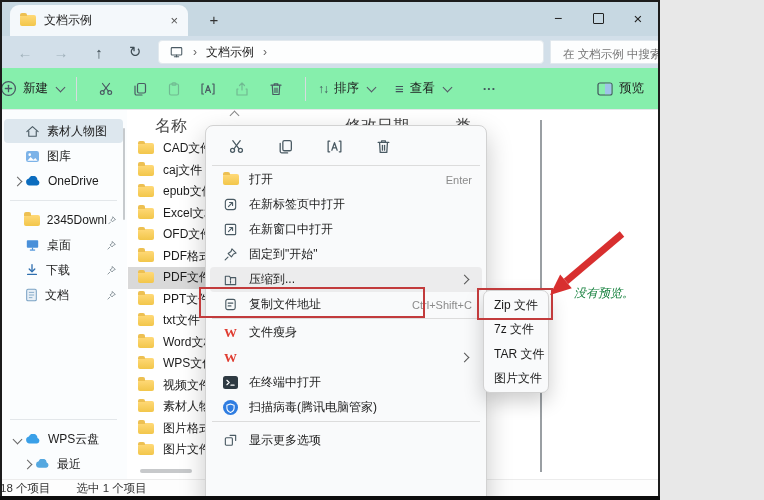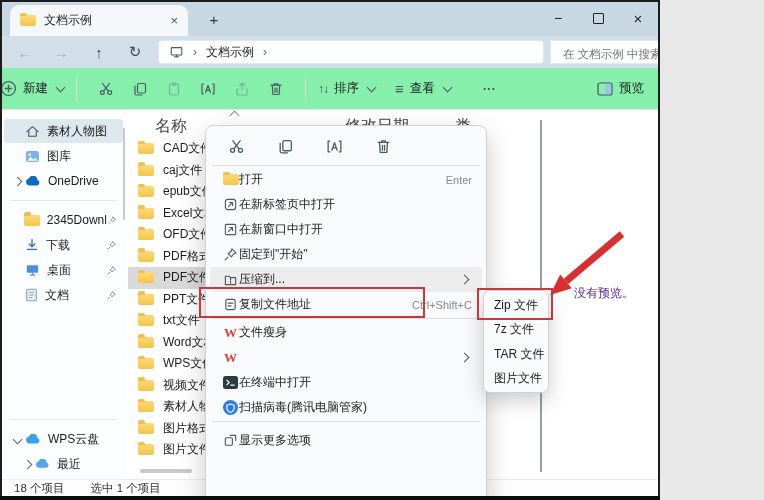--- a/index.html
+++ b/index.html
@@ -61,31 +61,31 @@
   .rows{position:absolute;left:128px;top:138px;right:224px;}
   .frow{display:flex;align-items:center;height:21.5px;padding-left:10px;gap:9px;}
   .frow.sel{background:#d9d9d9;}
   .frow span.nm{font-size:12px;color:#1c1c1c;white-space:nowrap;}
   .fold{display:inline-block;width:16px;height:11px;background:linear-gradient(180deg,#ffd978,#f2c64a);border-radius:1.5px 2px 2px 2px;position:relative;flex:none;}
   .fold::before{content:"";position:absolute;top:-2.5px;left:0;width:7px;height:3.5px;background:#edc052;border-radius:2px 2px 0 0;}
   .vscroll{position:absolute;left:540px;top:120px;width:2px;height:352px;background:#9a9fa3;z-index:3;}
   .hscroll{position:absolute;left:140px;top:469px;width:52px;height:4px;background:#c7c9cb;border-radius:2px;}
   
   .preview{position:absolute;left:548px;top:110px;right:0;bottom:19px;background:#fff;}
-  .preview-text{position:absolute;left:0;right:0;top:175px;text-align:center;color:#4c1d95;font-size:12px;}
+  .preview-text{position:absolute;left:0;right:0;top:175px;text-align:center;color:#15803d;font-size:12px;font-style:italic;}
   
   .statusbar{position:absolute;left:0;bottom:3px;right:0;height:17px;background:#fdfdfd;border-top:1px solid #ececec;
-    display:flex;align-items:center;gap:26px;padding-left:14px;font-size:11.5px;color:#333;z-index:5;}
+    display:flex;align-items:center;gap:26px;padding-left:0;font-size:11.5px;color:#333;z-index:5;}
   
   .cmenu{position:absolute;left:205px;top:125px;width:282px;height:384px;background:#f9fafb;border:1px solid #d2d2d2;
     border-radius:8px;box-shadow:0 10px 26px rgba(0,0,0,.22);z-index:10;box-sizing:border-box;padding:2px 0;}
   .cm-iconrow{height:36px;display:flex;align-items:center;padding-left:18px;gap:25px;}
   .cm-qbtn{width:24px;height:24px;display:flex;align-items:center;justify-content:center;border-radius:4px;}
   .cm-sep{height:1px;background:#dcdcdc;margin:1px 6px;}
-  .cm-item{height:25px;display:flex;align-items:center;padding:0 10px 0 12px;margin:0 4px;border-radius:4px;position:relative;}
+  .cm-item{height:25px;display:flex;align-items:center;padding:0 10px 0 12px;gap:10px;margin:0 4px;border-radius:4px;position:relative;}
   .cm-item.hl{background:#ececed;}
   .cm-label{font-size:12px;white-space:nowrap;}
   .cm-sc{margin-left:auto;color:#8b8b8b;font-size:11px;padding-left:33px;}
   .crr{width:6px;height:6px;border-right:1.3px solid #555;border-top:1.3px solid #555;transform:rotate(45deg);}
   .cm-chev{margin-left:auto;margin-right:4px;}
   .ic{width:17px;height:17px;display:flex;align-items:center;justify-content:center;flex:none;}
   .wps-w{color:#e03c31;font-weight:bold;font-size:13px;font-family:"Liberation Serif","DejaVu Serif",serif;}
   .term{width:15px;height:13px;background:#2e3a42;border-radius:2.5px;display:flex;align-items:center;justify-content:center;}
   .tshield{width:15px;height:15px;background:#2f7de1;border-radius:50%;display:flex;align-items:center;justify-content:center;color:#fff;font-size:9px;}
   
@@ -254,39 +254,39 @@
       <span class="sb-chev"></span>
       <span class="fold"></span>
       <span class="sb-label">2345Downlo</span>
       <svg class="sb-pin oicon" width="11" height="11" viewBox="0 0 16 16">
         <path d="M9.5 2.5l4 4-2.6 1-2 2.6-3-3 2.6-2z"></path>
           <line x1="5.5" y1="10.5" x2="2.8" y2="13.2"></line>
       </svg>
     </div>
     <div class="sb-item">
       <span class="sb-chev"></span>
+      <svg width="15" height="14" viewBox="0 0 16 16">
+        <rect x="1.5" y="2.5" width="13" height="8.5" rx="1" fill="#4a90d9"></rect>
+        <line x1="8" y1="11" x2="8" y2="13.5" stroke="#4a90d9" stroke-width="1.4"></line>
+        <line x1="5" y1="13.8" x2="11" y2="13.8" stroke="#4a90d9" stroke-width="1.4"></line>
+      </svg>
+      <span class="sb-label">桌面</span>
+      <svg class="sb-pin oicon" width="11" height="11" viewBox="0 0 16 16">
+        <path d="M9.5 2.5l4 4-2.6 1-2 2.6-3-3 2.6-2z"></path>
+          <line x1="5.5" y1="10.5" x2="2.8" y2="13.2"></line>
+      </svg>
+    </div>
+    <div class="sb-item">
+      <span class="sb-chev"></span>
       <svg class="oicon" width="14" height="14" viewBox="0 0 16 16" style="stroke:#2f6fae;stroke-width:1.5;">
         <line x1="8" y1="2" x2="8" y2="9.5"></line>
           <path d="M4.8 6.8L8 10l3.2-3.2"></path>
           <line x1="3" y1="13" x2="13" y2="13"></line>
       </svg>
       <span class="sb-label">下载</span>
-      <svg class="sb-pin oicon" width="11" height="11" viewBox="0 0 16 16">
-        <path d="M9.5 2.5l4 4-2.6 1-2 2.6-3-3 2.6-2z"></path>
-          <line x1="5.5" y1="10.5" x2="2.8" y2="13.2"></line>
-      </svg>
-    </div>
-    <div class="sb-item">
-      <span class="sb-chev"></span>
-      <svg width="15" height="14" viewBox="0 0 16 16">
-        <rect x="1.5" y="2.5" width="13" height="8.5" rx="1" fill="#4a90d9"></rect>
-        <line x1="8" y1="11" x2="8" y2="13.5" stroke="#4a90d9" stroke-width="1.4"></line>
-        <line x1="5" y1="13.8" x2="11" y2="13.8" stroke="#4a90d9" stroke-width="1.4"></line>
-      </svg>
-      <span class="sb-label">桌面</span>
       <svg class="sb-pin oicon" width="11" height="11" viewBox="0 0 16 16">
         <path d="M9.5 2.5l4 4-2.6 1-2 2.6-3-3 2.6-2z"></path>
           <line x1="5.5" y1="10.5" x2="2.8" y2="13.2"></line>
       </svg>
     </div>
     <div class="sb-item">
       <span class="sb-chev"></span>
       <svg width="13" height="14" viewBox="0 0 14 16">
         <rect x="1.5" y="1.5" width="11" height="13" rx="1.5" fill="#e8f0f7" stroke="#7aa2c4" stroke-width="1.2"></rect>
         <line x1="4" y1="5" x2="10" y2="5" stroke="#7aa2c4"></line>

